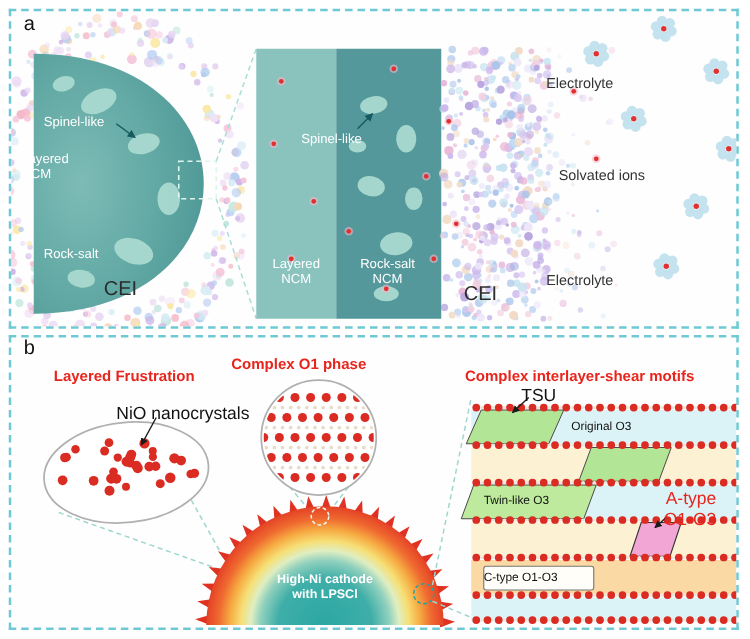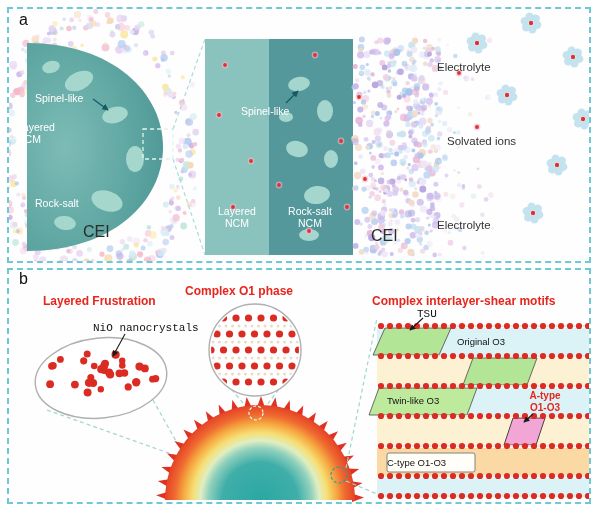--- a/index.html
+++ b/index.html
@@ -8,22 +8,22 @@
   .panel{position:absolute;border:2px dashed #6fc9d4;background:#fefefe;box-sizing:border-box;}
   #panel-a{left:7px;top:7px;width:584px;height:256px;}
   #panel-b{left:7px;top:268px;width:584px;height:236px;}
   .panel svg{position:absolute;left:0;top:0;}
   .lbl{position:absolute;white-space:pre-line;line-height:1.18;}
   .letter{font-size:16px;color:#111;}
   .white{color:#ffffff;font-size:10.5px;}
   .dark{color:#2b2b2b;font-size:16px;}
   .region{color:#333;font-size:11.5px;}
   .red{color:#e8251c;font-weight:700;font-size:12px;}
-  .redsm{color:#e8251c;font-weight:700;font-size:10px;text-align:center;}
-  .ann{color:#111;font-size:11px;font-family:Liberation Mono, monospace;}
+  .redsm{color:#e8251c;font-weight:400;font-size:14px;text-align:right;}
+  .ann{color:#111;font-size:14px;}
   .band{color:#111;font-size:9.5px;}
   .cathode-lbl{color:#ffffff;font-weight:700;font-size:10px;text-align:center;}
 </style>
 </head>
 <body>
 
 <div id="figure">
 
   <section class="panel" id="panel-a">
     <svg width="580" height="252" viewBox="0 0 580 252">
@@ -1520,14 +1520,16 @@
     <div class="lbl red" style="left:34px;top:24px;">Layered Frustration</div>
     <div class="lbl ann" style="left:84px;top:52px;">NiO nanocrystals</div>
     <div class="lbl red" style="left:176px;top:14px;">Complex O1 phase</div>
     <div class="lbl red" style="left:363px;top:24px;">Complex interlayer-shear motifs</div>
     <div class="lbl ann" style="left:408px;top:38px;">TSU</div>
     <div class="lbl band" style="left:448px;top:66px;width:84px;">Original O3</div>
     <div class="lbl band" style="left:378px;top:125px;width:82px;">Twin-like O3</div>
     <div class="lbl redsm" style="left:508px;top:120px;width:56px;">A-type
 O1-O3</div>
     <div class="lbl band" style="left:378px;top:187px;width:72px;">C-type O1-O3</div>
+    <div class="lbl cathode-lbl" style="left:196px;top:188px;width:110px;">High-Ni cathode
+with LPSCl</div>
   </section>
 </div>
 
 </body></html>

